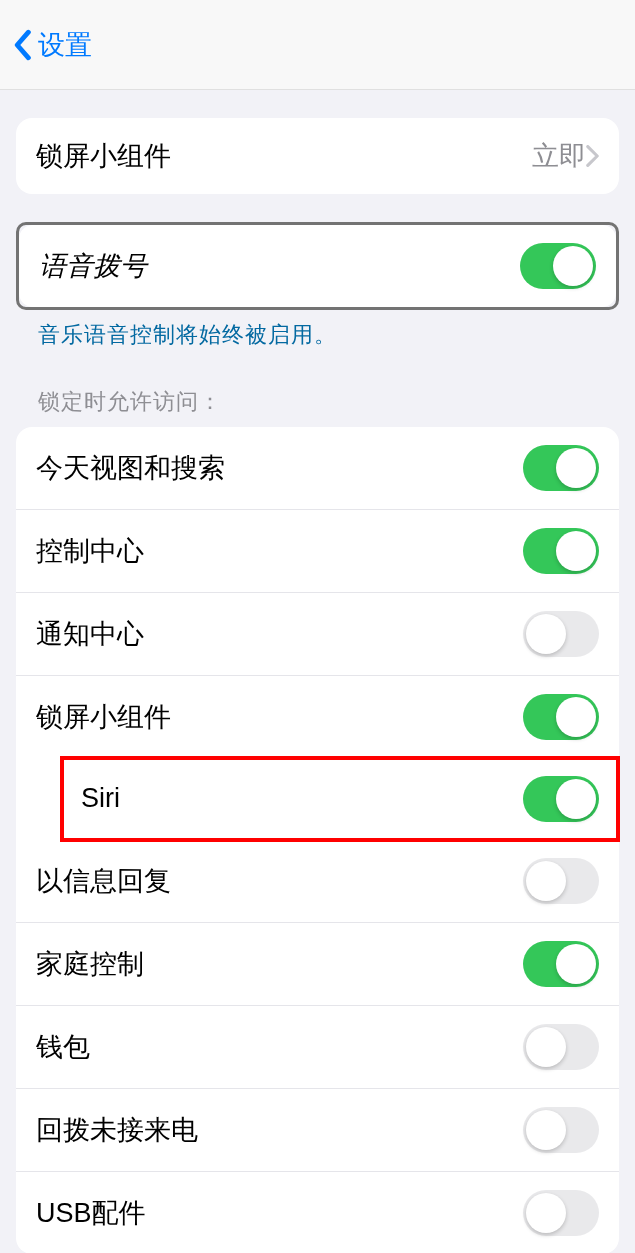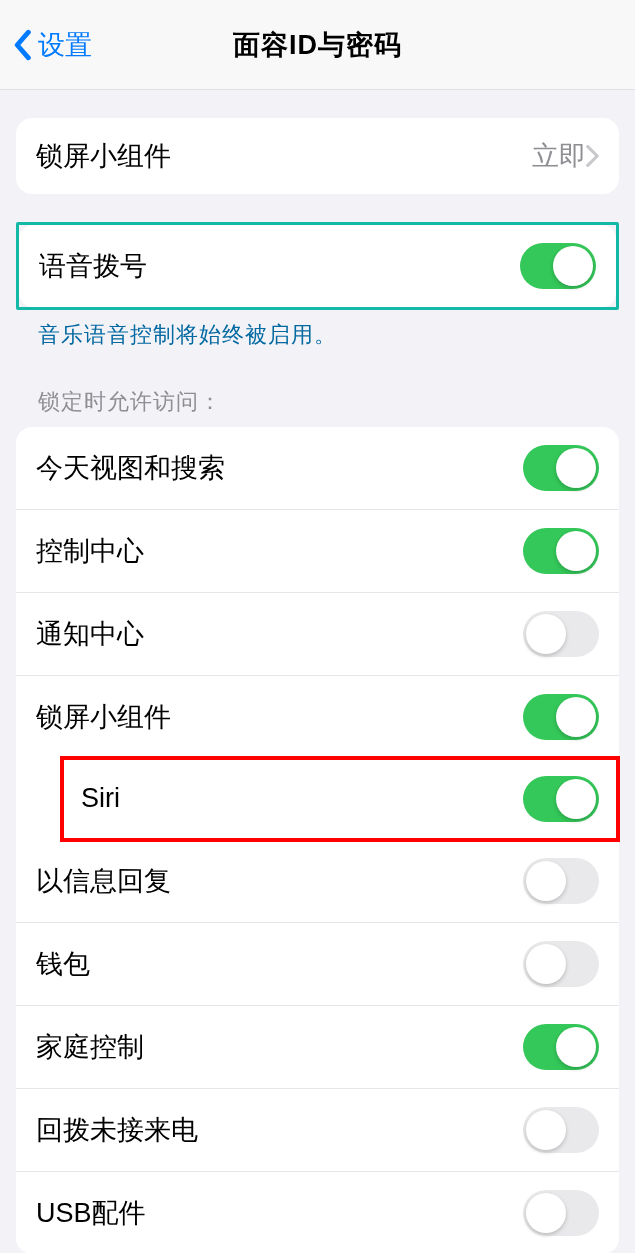--- a/index.html
+++ b/index.html
@@ -123,22 +123,23 @@
       box-shadow: 0 2px 4px rgba(0,0,0,0.2);
       transition: left 0.2s;
     }
     .toggle.on .toggle-knob {
       left: 33px;
     }
     .toggle.off .toggle-knob {
       left: 3px;
     }
     .highlight-box {
-      border: 3px solid #14b8a6;
-      border-radius: 2px;
+      border: 3px solid #737373;
+      border-radius: 10px;
+      font-style: italic;
     }
     .highlight-group1 {
       margin: 28px 16px 0 16px;
     }
     .highlight-group1 .cell-block {
       border-radius: 14px;
     }
     .group-allow {
       margin-top: 36px;
     }
@@ -169,21 +170,20 @@
 </head>
 <body>
 
 <div class="nav-bar">
   <div class="back-button">
     <svg class="back-chevron" viewBox="0 0 12 20" fill="none">
       <path d="M10 2 L3 10 L10 18" stroke="#007aff" stroke-width="3" stroke-linecap="round" stroke-linejoin="round"></path>
     </svg>
     <span>设置</span>
   </div>
-  <div class="nav-title">面容ID与密码</div>
 </div>
 
 <div class="content">
 
   <div class="group">
     <div class="cell-block">
       <div class="cell">
         <span class="cell-label">锁屏小组件</span>
         <div class="cell-value">
           <span class="value-text">立即</span>
@@ -245,28 +245,28 @@
           </div>
           <div class="siri-border"></div>
         </div>
         <div class="cell">
           <span class="cell-label">以信息回复</span>
           <div class="toggle off">
             <div class="toggle-knob"></div>
           </div>
         </div>
         <div class="cell">
+          <span class="cell-label">家庭控制</span>
+          <div class="toggle on">
+            <div class="toggle-knob"></div>
+          </div>
+        </div>
+        <div class="cell">
           <span class="cell-label">钱包</span>
           <div class="toggle off">
-            <div class="toggle-knob"></div>
-          </div>
-        </div>
-        <div class="cell">
-          <span class="cell-label">家庭控制</span>
-          <div class="toggle on">
             <div class="toggle-knob"></div>
           </div>
         </div>
         <div class="cell">
           <span class="cell-label">回拨未接来电</span>
           <div class="toggle off">
             <div class="toggle-knob"></div>
           </div>
         </div>
         <div class="cell">

